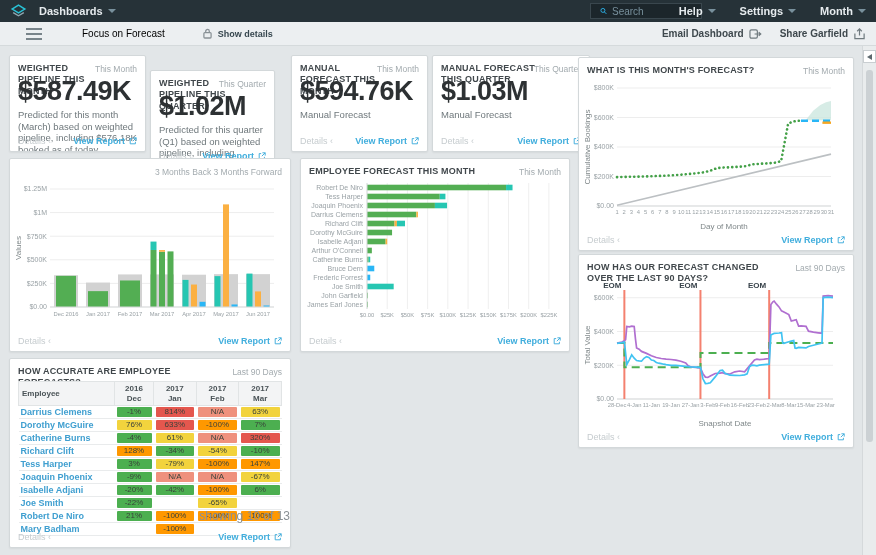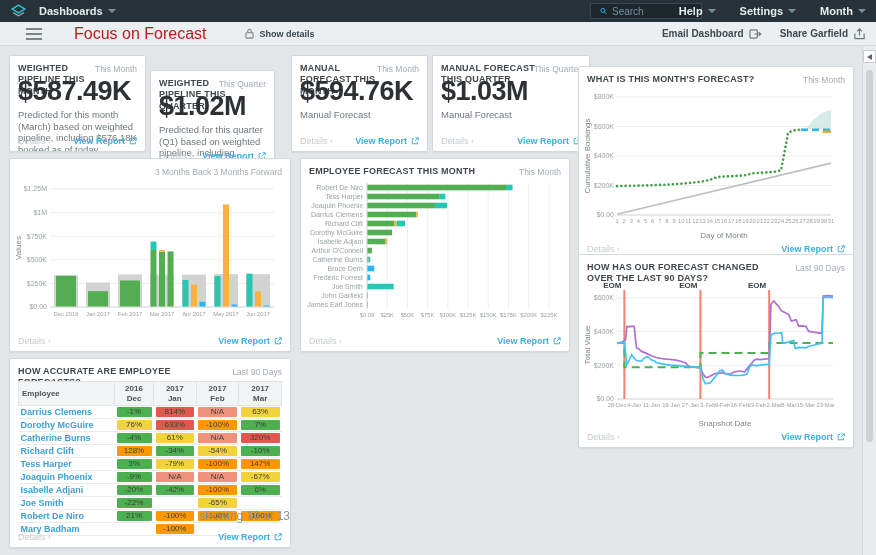--- a/index.html
+++ b/index.html
@@ -14,21 +14,21 @@
   .caret{width:0;height:0;border-left:4px solid transparent;border-right:4px solid transparent;border-top:4px solid #78909c;display:inline-block}
   .search{position:absolute;left:590px;top:3px;width:112px;height:16px;background:#1c262b;border:1px solid #3a474e;display:flex;align-items:center;padding:0 9px;gap:5px}
   .search input{background:transparent;border:none;outline:none;color:#cfd8dc;font-size:10px;width:80px;font-family:"Liberation Sans",sans-serif}
   .search input::placeholder{color:#78909c}
   .nav-right{position:absolute;right:10px;top:0;height:22px;display:flex;align-items:center;gap:24px}
 
   
   .titlebar{position:absolute;left:0;top:22px;width:876px;height:24px;background:#eceff1;border-bottom:1px solid #d5dadc;display:flex;align-items:center}
   .hamburger{margin-left:26px;width:16px;cursor:pointer}
   .hamburger div{height:2px;background:#78848a;margin:3px 0}
-  .page-title{font-size:16px;font-weight:400;color:#b91c1c;margin-left:32px;white-space:nowrap}
+  .page-title{font-size:10px;font-weight:400;color:#000000;margin-left:40px;white-space:nowrap}
   .lockwrap{margin-left:38px;display:flex;align-items:center;gap:6px}
   .show-details{font-size:9px;font-weight:bold;color:#37474f;cursor:pointer}
   .titlebar-right{position:absolute;right:10px;display:flex;gap:18px}
   .tb-action{font-size:10px;font-weight:bold;color:#3e484d;display:flex;align-items:center;gap:5px;cursor:pointer}
 
   
   .canvas{position:absolute;left:0;top:46px;width:862px;height:509px}
   .tile{position:absolute;background:#fff;border:1px solid #d3d8da;border-radius:2px;box-shadow:0 1px 2px rgba(0,0,0,.06)}
   .tile-title{position:absolute;left:8px;top:7px;font-size:9px;font-weight:bold;color:#40474b;letter-spacing:.2px;width:62%;line-height:1.25}
   .tile-badge{position:absolute;right:8px;top:8px;font-size:8.5px;color:#a3abaf;text-align:right}
@@ -330,21 +330,21 @@
       <span class="view-report">
           <span>View Report</span>
           <svg width="8" height="8" viewBox="0 0 10 10">
             <path d="M4 2 H1.5 V8.5 H8 V6" fill="none" stroke="#41aedd" stroke-width="1.2"></path>
             <path d="M5.5 1 H9 V4.5 M9 1 L4.8 5.2" fill="none" stroke="#41aedd" stroke-width="1.2"></path>
           </svg>
         </span>
     </div>
   </section>
 
-  <section class="tile" style="left:578px;top:20px;width:276px;height:194px">
+  <section class="tile" style="left:578px;top:11px;width:276px;height:194px">
     <div class="tile-title">WHAT IS THIS MONTH'S FORECAST?</div>
     <div class="tile-badge">This Month</div>
     <div class="chart-mount" id="mount-month"><svg width="258" height="152">
           <line x1="34" x2="248" y1="126" y2="126" stroke="#ededed"></line>
           <text x="31" y="128.4" class="tick" text-anchor="end">$0.00</text>
           <line x1="34" x2="248" y1="96.5" y2="96.5" stroke="#ededed"></line>
           <text x="31" y="98.9" class="tick" text-anchor="end">$200K</text>
           <line x1="34" x2="248" y1="67" y2="67" stroke="#ededed"></line>
           <text x="31" y="69.4" class="tick" text-anchor="end">$400K</text>
           <line x1="34" x2="248" y1="37.5" y2="37.5" stroke="#ededed"></line>

